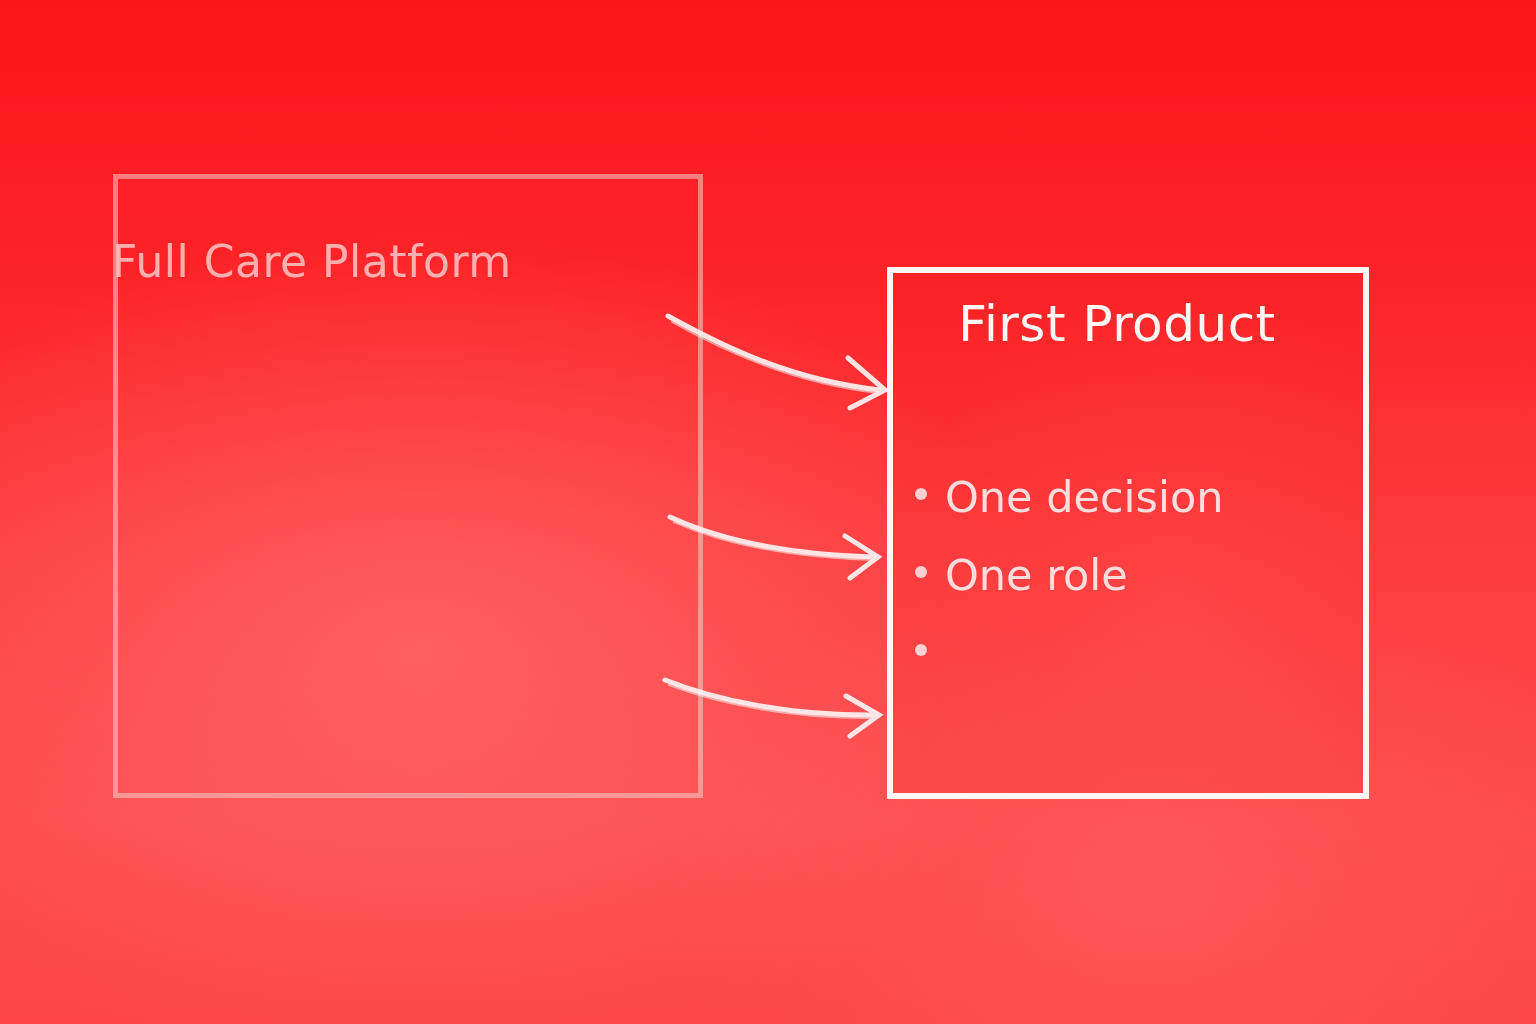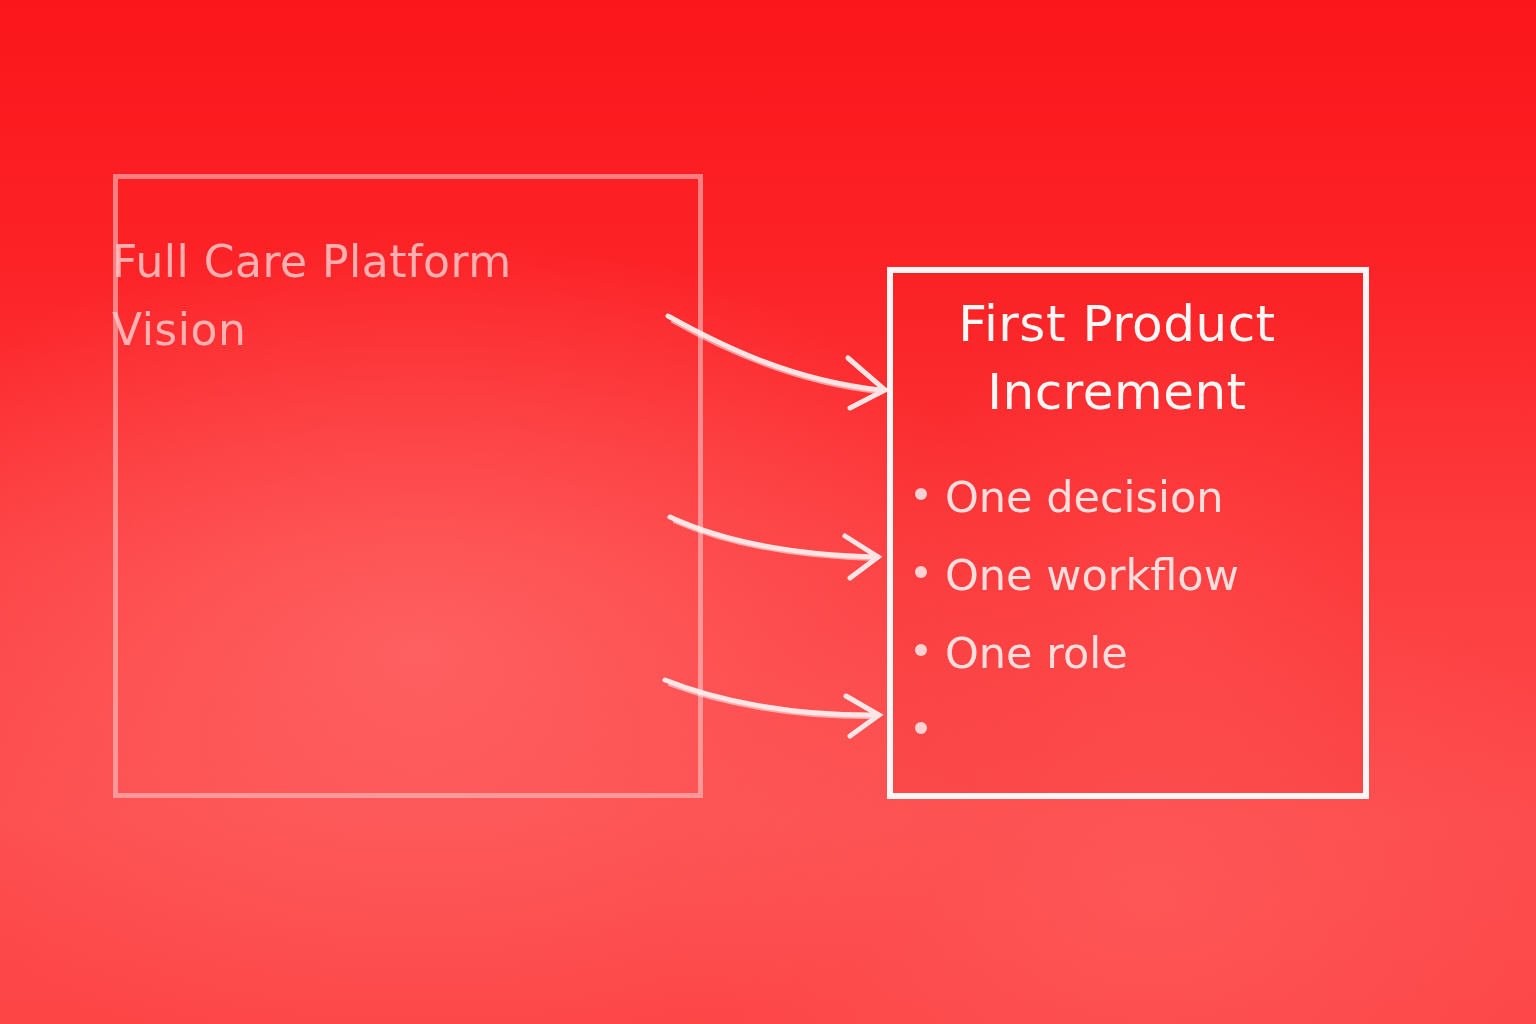--- a/index.html
+++ b/index.html
@@ -95,21 +95,20 @@
     }
   </style>
 </head>
 <body>
 
 <div class="canvas">
 
   <div class="vision-box"></div>
   <div class="vision-title">
     <div>Full Care Platform</div>
-    <div>Vision</div>
   </div>
 
   <svg class="arrows" viewBox="0 0 1536 1024">
     <g fill="none" stroke="#fff3f3" stroke-width="5" stroke-linecap="round" opacity="0.92">
       <path d="M668 316 C 720 345, 790 380, 880 390"></path>
       <path d="M672 322 C 725 352, 795 384, 878 393" stroke-width="2" opacity="0.6"></path>
       <path d="M848 358 L 885 390 L 850 408"></path>
     </g>
     <g fill="none" stroke="#fff3f3" stroke-width="5" stroke-linecap="round" opacity="0.92">
       <path d="M670 517 C 720 540, 790 555, 878 557"></path>
@@ -119,31 +118,26 @@
     <g fill="none" stroke="#fff3f3" stroke-width="5" stroke-linecap="round" opacity="0.92">
       <path d="M665 680 C 715 700, 790 716, 878 715"></path>
       <path d="M669 685 C 719 704, 792 719, 876 718" stroke-width="2" opacity="0.6"></path>
       <path d="M846 696 L 879 715 L 850 736"></path>
     </g>
   </svg>
 
   <div class="increment-box"></div>
   <div class="increment-title">
     <div>First Product</div>
-    <div>Increment</div>
   </div>
 
   <ul class="bullets">
     <li class="bullet">
       <span class="bullet-dot"></span>
       <span>One decision</span>
-    </li>
-    <li class="bullet">
-      <span class="bullet-dot"></span>
-      <span>One workflow</span>
     </li>
     <li class="bullet">
       <span class="bullet-dot"></span>
       <span>One role</span>
     </li>
     <li class="bullet">
       <span class="bullet-dot"></span>
     </li>
   </ul>
 

